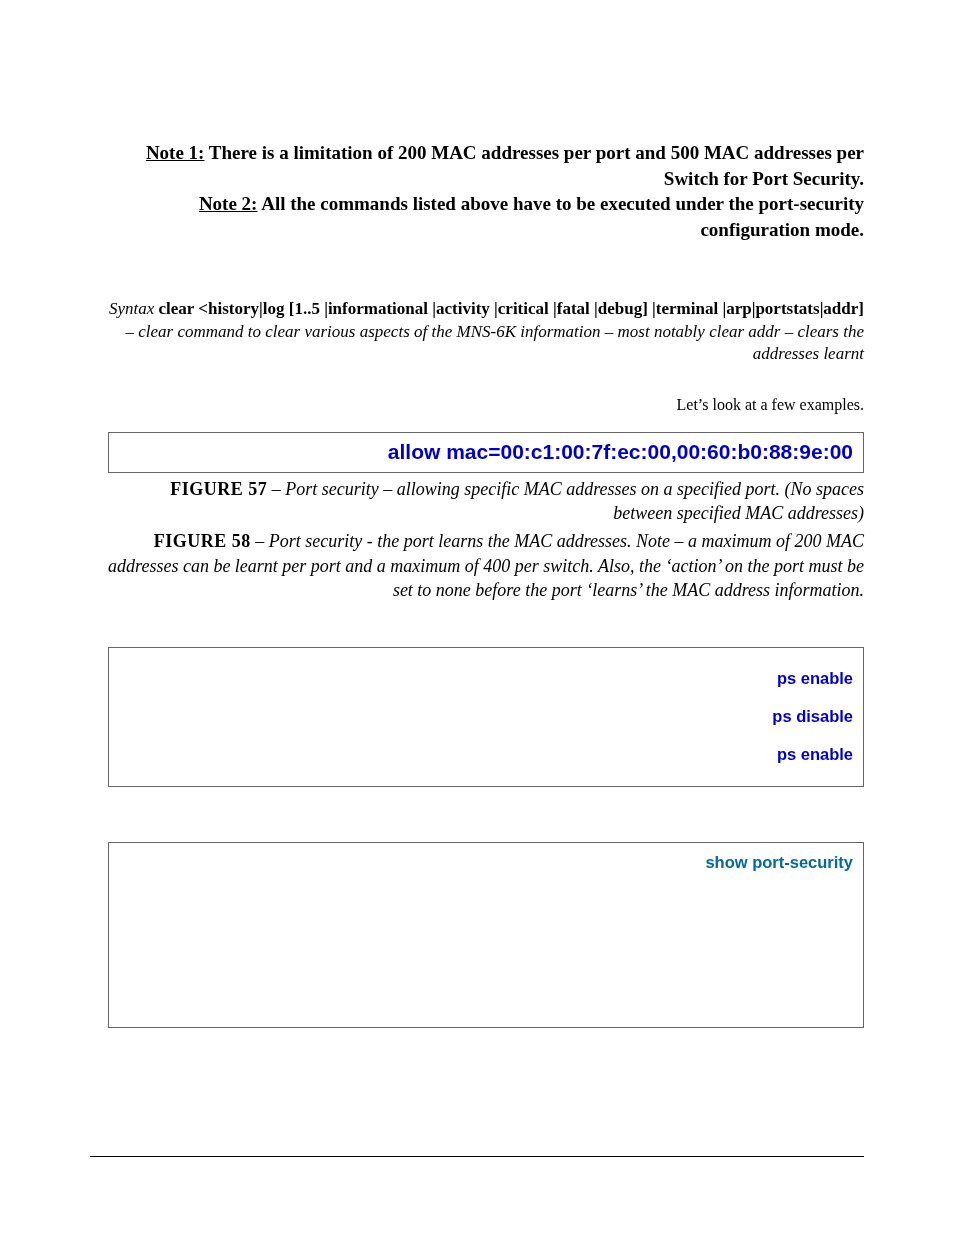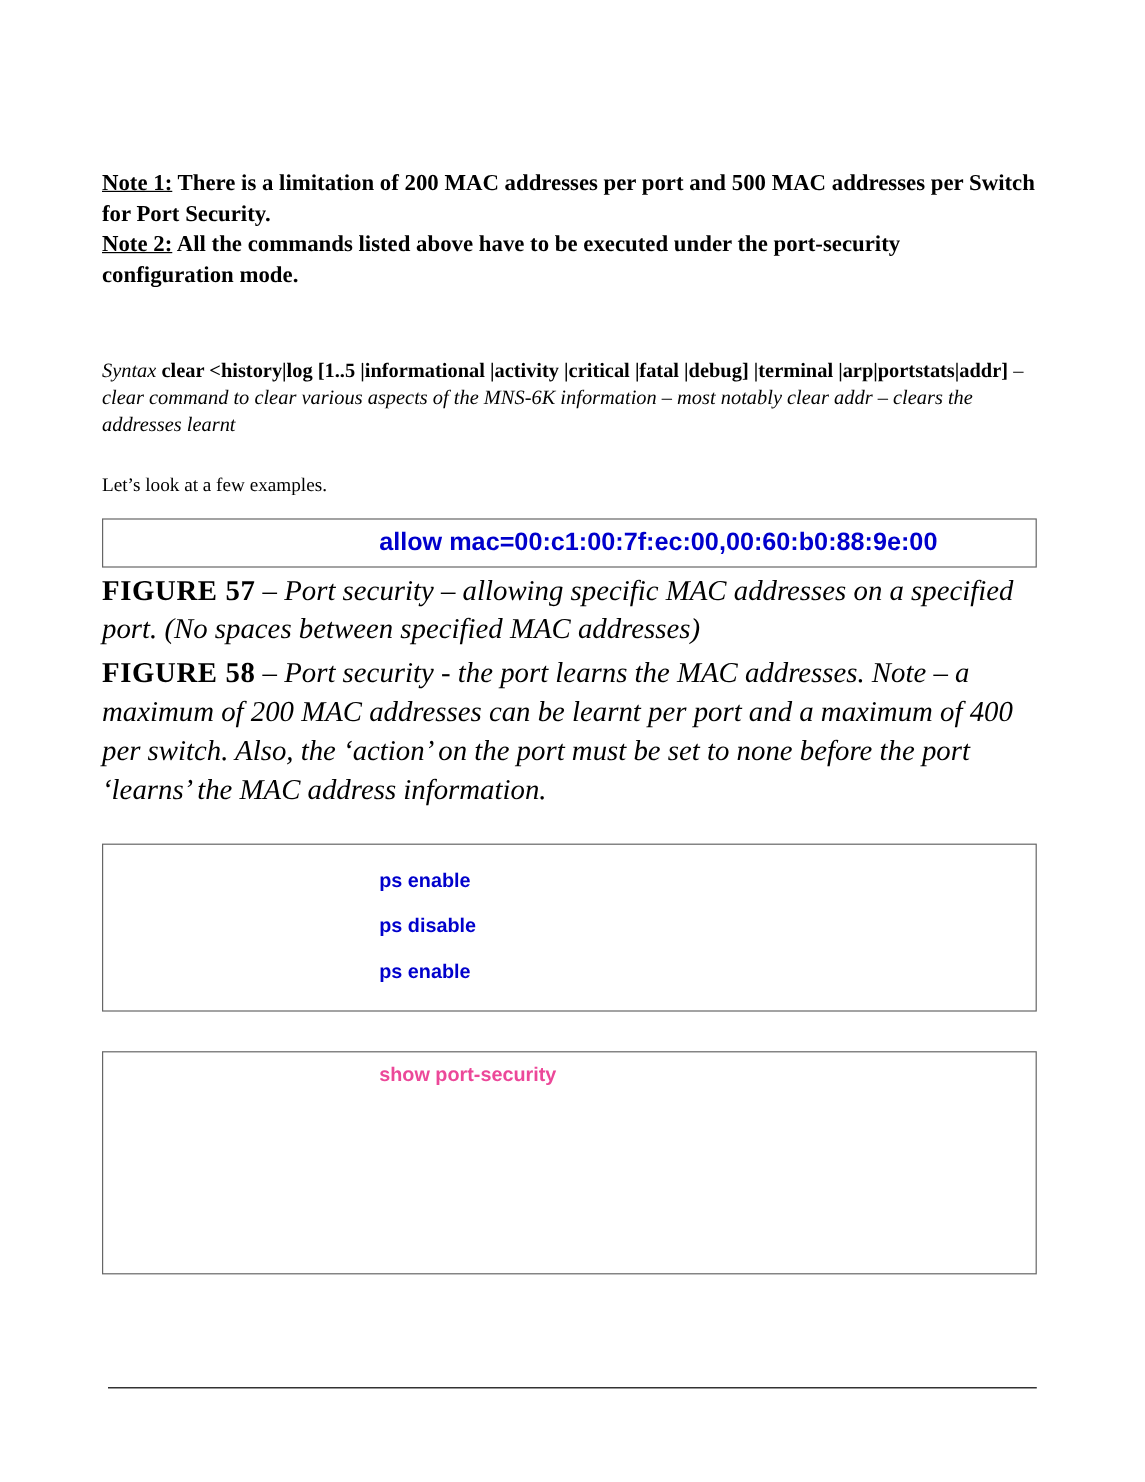--- a/index.html
+++ b/index.html
@@ -6,23 +6,24 @@
     margin: 0;
     padding: 0;
     background: #fff;
     font-family: Garamond, "Times New Roman", Times, serif;
     color: #000;
   }
   .page {
     width: 954px;
     height: 1235px;
     margin: 0 auto;
-    padding: 140px 90px 0 85px;
+    padding: 140px 90px 0 108px;
     box-sizing: border-box;
     position: relative;
+    text-align: right;
   }
   .note {
     font-size: 19px;
     line-height: 1.35;
     margin-bottom: 0;
   }
   .note-label {
     font-weight: bold;
     text-decoration: underline;
   }
@@ -52,42 +53,42 @@
     border: 1px solid #666;
     padding: 6px 10px 6px 230px;
     font-family: "Comic Sans MS", cursive, sans-serif;
     font-weight: bold;
     color: #0000cc;
     font-size: 21px;
     line-height: 1.25;
     background: #fff;
   }
   .codebox-tall {
-    margin-top: 28px;
+    margin-top: 45px;
     border: 1px solid #666;
     padding: 12px 10px 12px 230px;
     font-family: "Comic Sans MS", cursive, sans-serif;
     font-weight: bold;
     color: #0000cc;
     font-size: 16.5px;
     line-height: 2.3;
     background: #fff;
   }
   .codebox-big {
-    margin-top: 33px;
+    margin-top: 55px;
     border: 1px solid #666;
     padding: 10px 10px 155px 230px;
     font-family: "Comic Sans MS", cursive, sans-serif;
     font-weight: bold;
-    color: #ec4899;
+    color: #0369a1;
     font-size: 16.5px;
     background: #fff;
   }
   .caption {
-    font-size: 24px;
+    font-size: 18px;
     line-height: 1.35;
     margin-top: 4px;
   }
   .fig-label {
     font-variant: small-caps;
     font-weight: bold;
     letter-spacing: 0.5px;
   }
   .caption-body {
     font-style: italic;

